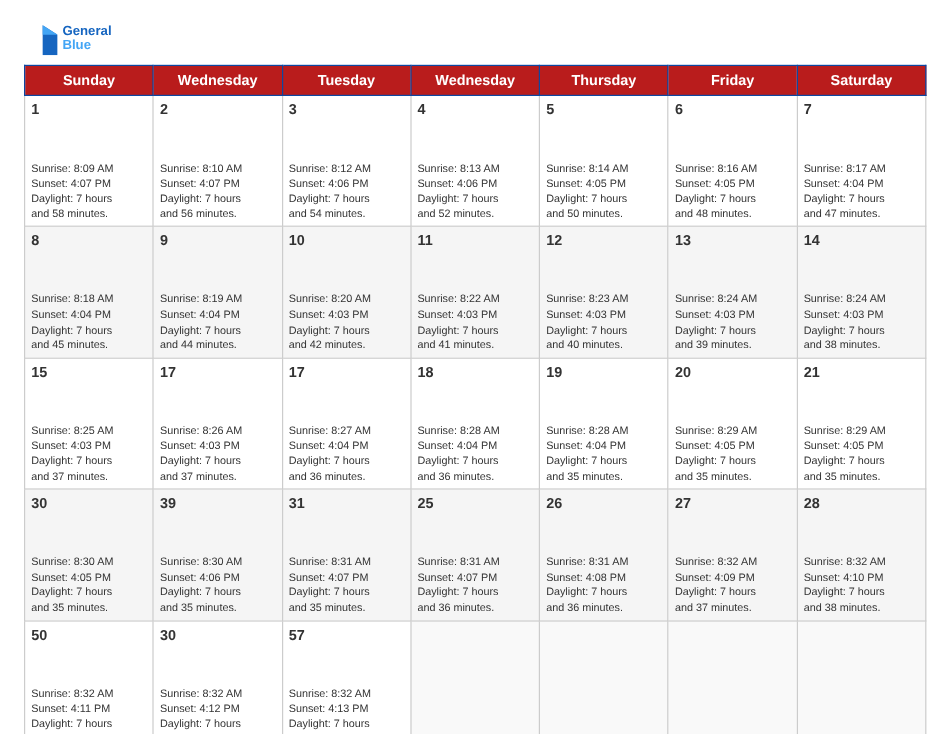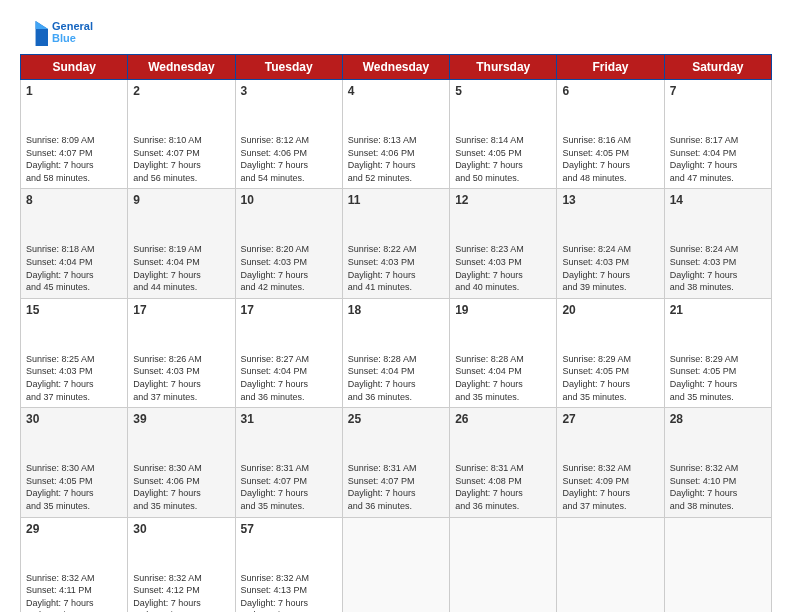--- a/index.html
+++ b/index.html
@@ -390,21 +390,21 @@
         <div class="cell-content">
           Sunrise: 8:32 AM<br>
           Sunset: 4:10 PM<br>
           Daylight: 7 hours<br>
           and 38 minutes.
         </div>
       </td>
         </tr>
         <tr>
           <td>
-        <span class="day-num">29</span>
+        <span class="day-num">50</span>
         <div class="cell-content">
           Sunrise: 8:32 AM<br>
           Sunset: 4:11 PM<br>
           Daylight: 7 hours<br>
           and 38 minutes.
         </div>
       </td>
           <td>
         <span class="day-num">30</span>
         <div class="cell-content">

